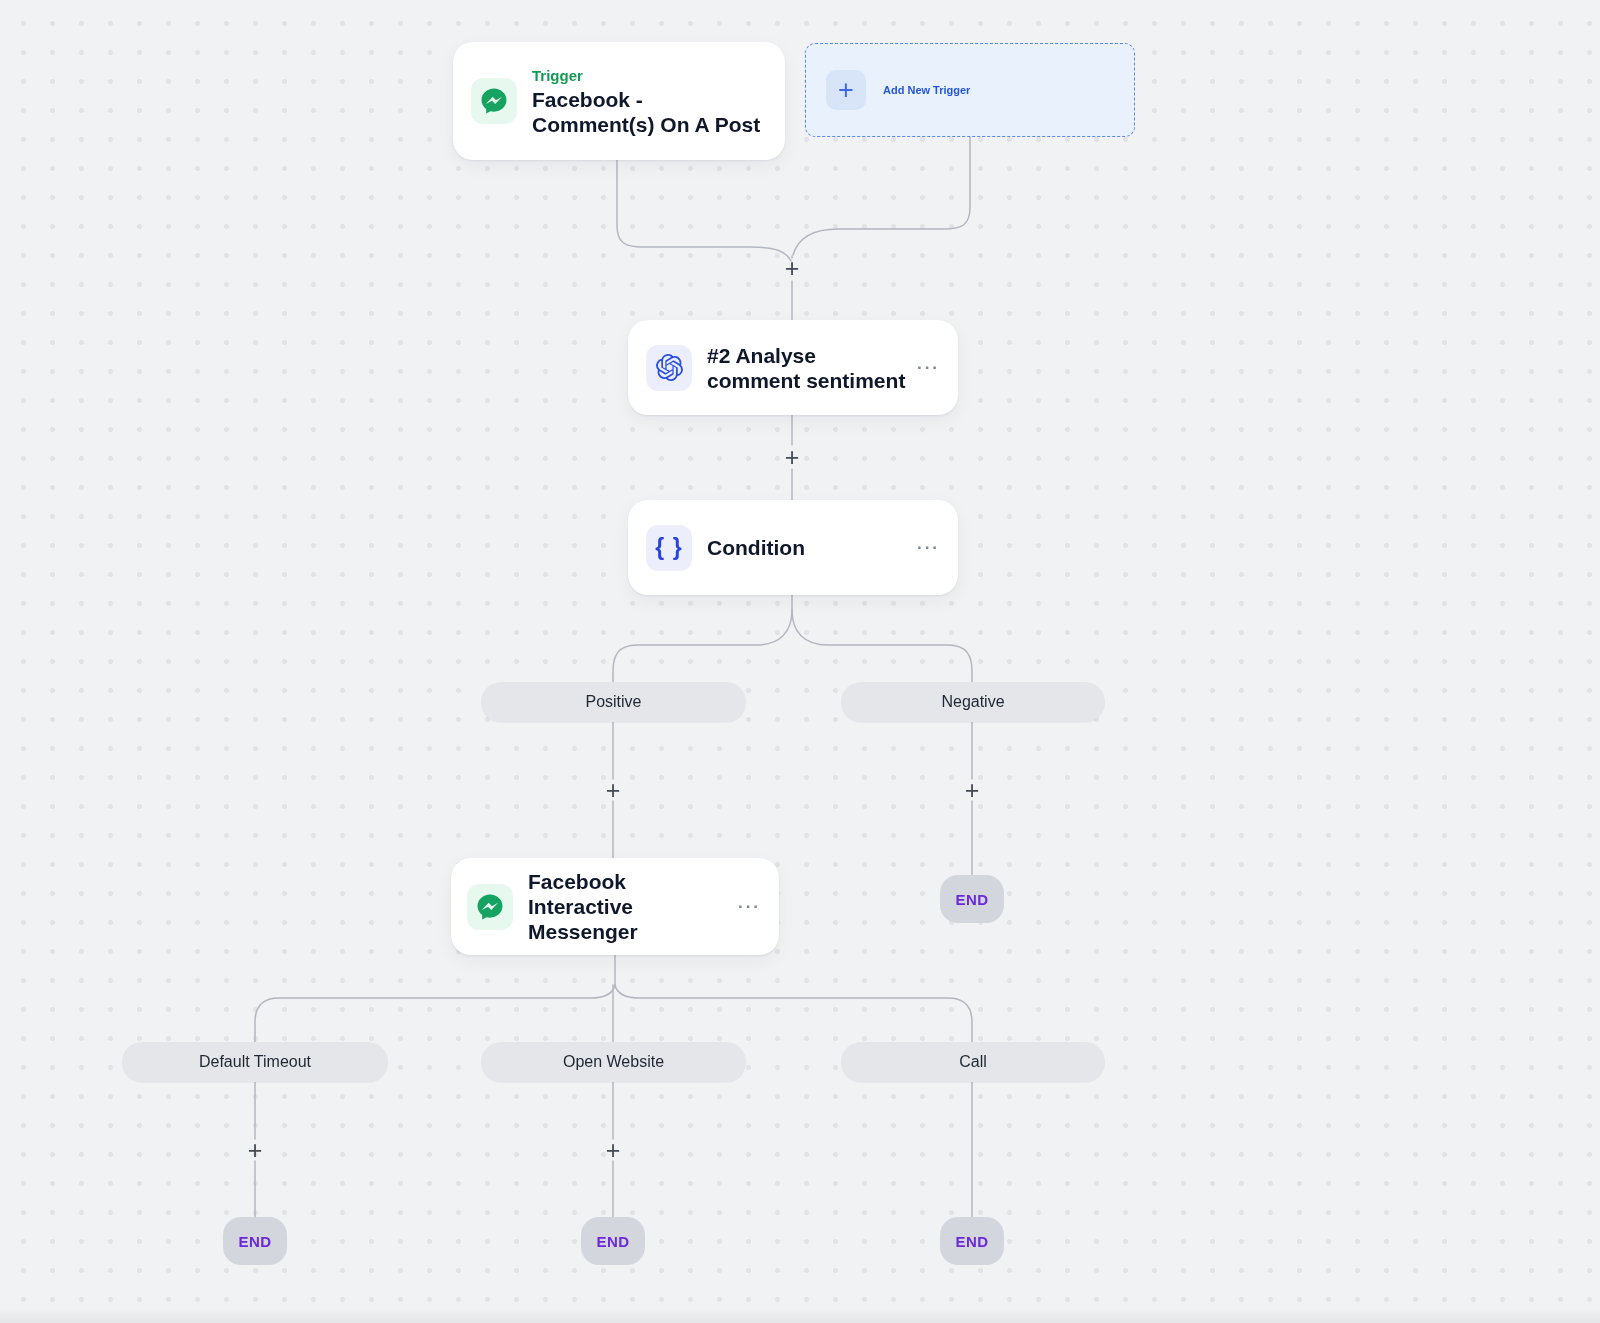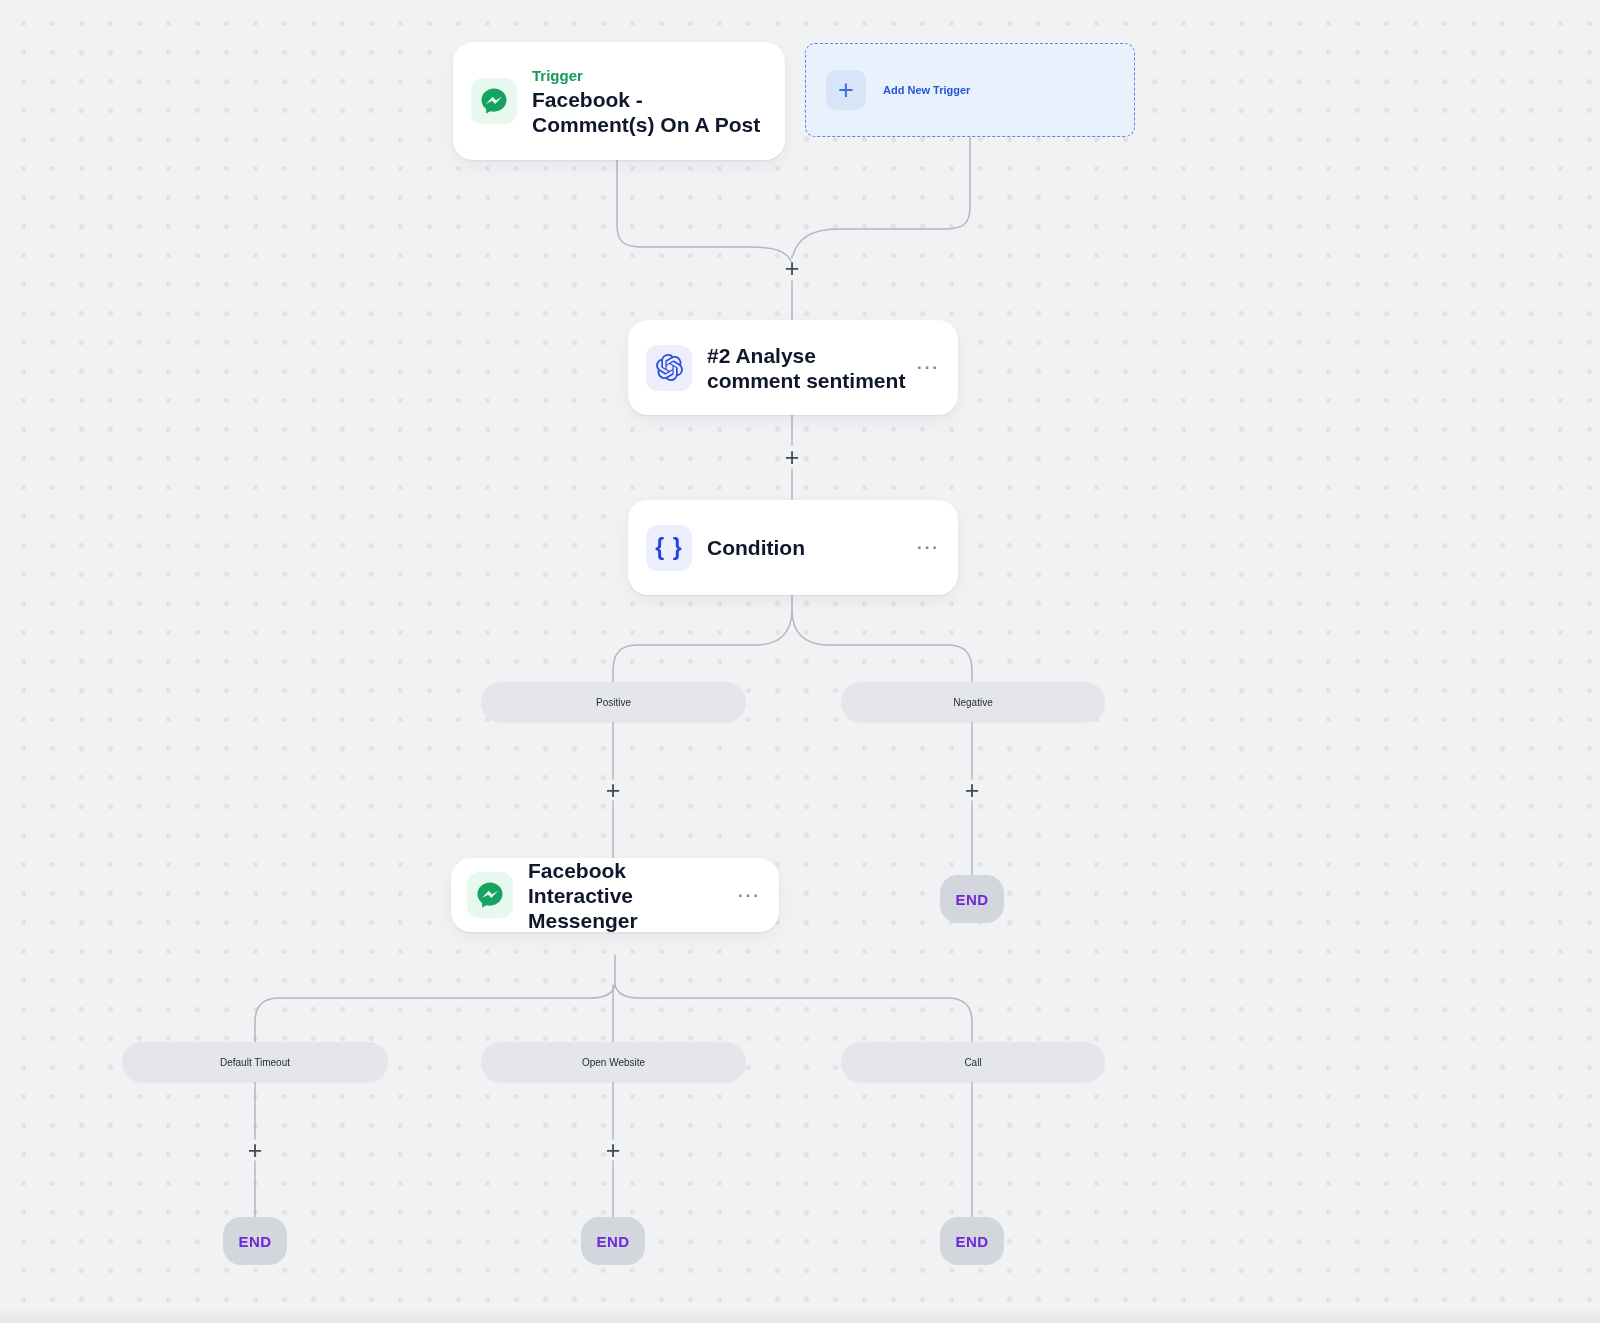--- a/index.html
+++ b/index.html
@@ -56,21 +56,21 @@
   .add-plus-sq{
     width:40px;height:40px;border-radius:10px;background:#d8e4f8;
     display:flex;align-items:center;justify-content:center;
     color:#3a6ae8;font-size:27px;font-weight:400;flex:0 0 auto;line-height:1;
   }
   .add-label{margin-left:17px;color:#2356d9;font-size:11px;font-weight:700;}
   .pill{
     position:absolute;height:40px;border-radius:20px;
     background:#e4e6ea;
     display:flex;align-items:center;justify-content:center;
-    color:#1f2733;font-size:10px;font-weight:500;
+    color:#1f2733;font-size:16px;font-weight:500;
     box-shadow:0 1px 1px rgba(16,24,40,.04);
   }
   .endpill{
     position:absolute;width:64px;height:48px;border-radius:18px;
     background:#d3d6dc;
     display:flex;align-items:center;justify-content:center;
     color:#6d28d9;font-size:15px;font-weight:700;letter-spacing:.5px;
   }
   .plus{
     position:absolute;transform:translate(-50%,-50%);
@@ -158,21 +158,21 @@
     </div>
     <span class="menu-dots">···</span>
   </div>
 
   <div class="pill" style="left:481px;top:682px;width:265px;">Positive</div>
   <div class="pill" style="left:841px;top:682px;width:264px;">Negative</div>
 
   <span class="plus" style="left:613px;top:790px;">+</span>
   <span class="plus" style="left:972px;top:790px;">+</span>
 
-  <div class="card" style="left:451px;top:858px;width:328px;height:74px;padding-left:16px;">
+  <div class="card" style="left:451px;top:858px;width:328px;height:97px;padding-left:16px;">
     <span class="icon-sq icon-mint">
       <svg width="30" height="30" viewBox="0 0 24 24">
         <path fill="#16a261" fill-rule="evenodd" d="M12 2C6.477 2 2 6.145 2 11.259c0 2.913 1.454 5.512 3.726 7.21V22l3.405-1.869c.909.252 1.871.387 2.869.387 5.523 0 10-4.145 10-9.259C22 6.145 17.523 2 12 2zm1.008 12.461l-2.546-2.716-4.97 2.716 5.467-5.804 2.609 2.716 4.908-2.716-5.468 5.804z"></path>
       </svg>
     </span>
     <div class="card-text">
       <div class="card-title" style="max-width:200px;">Facebook Interactive Messenger</div>
     </div>
     <span class="menu-dots">···</span>
   </div>

